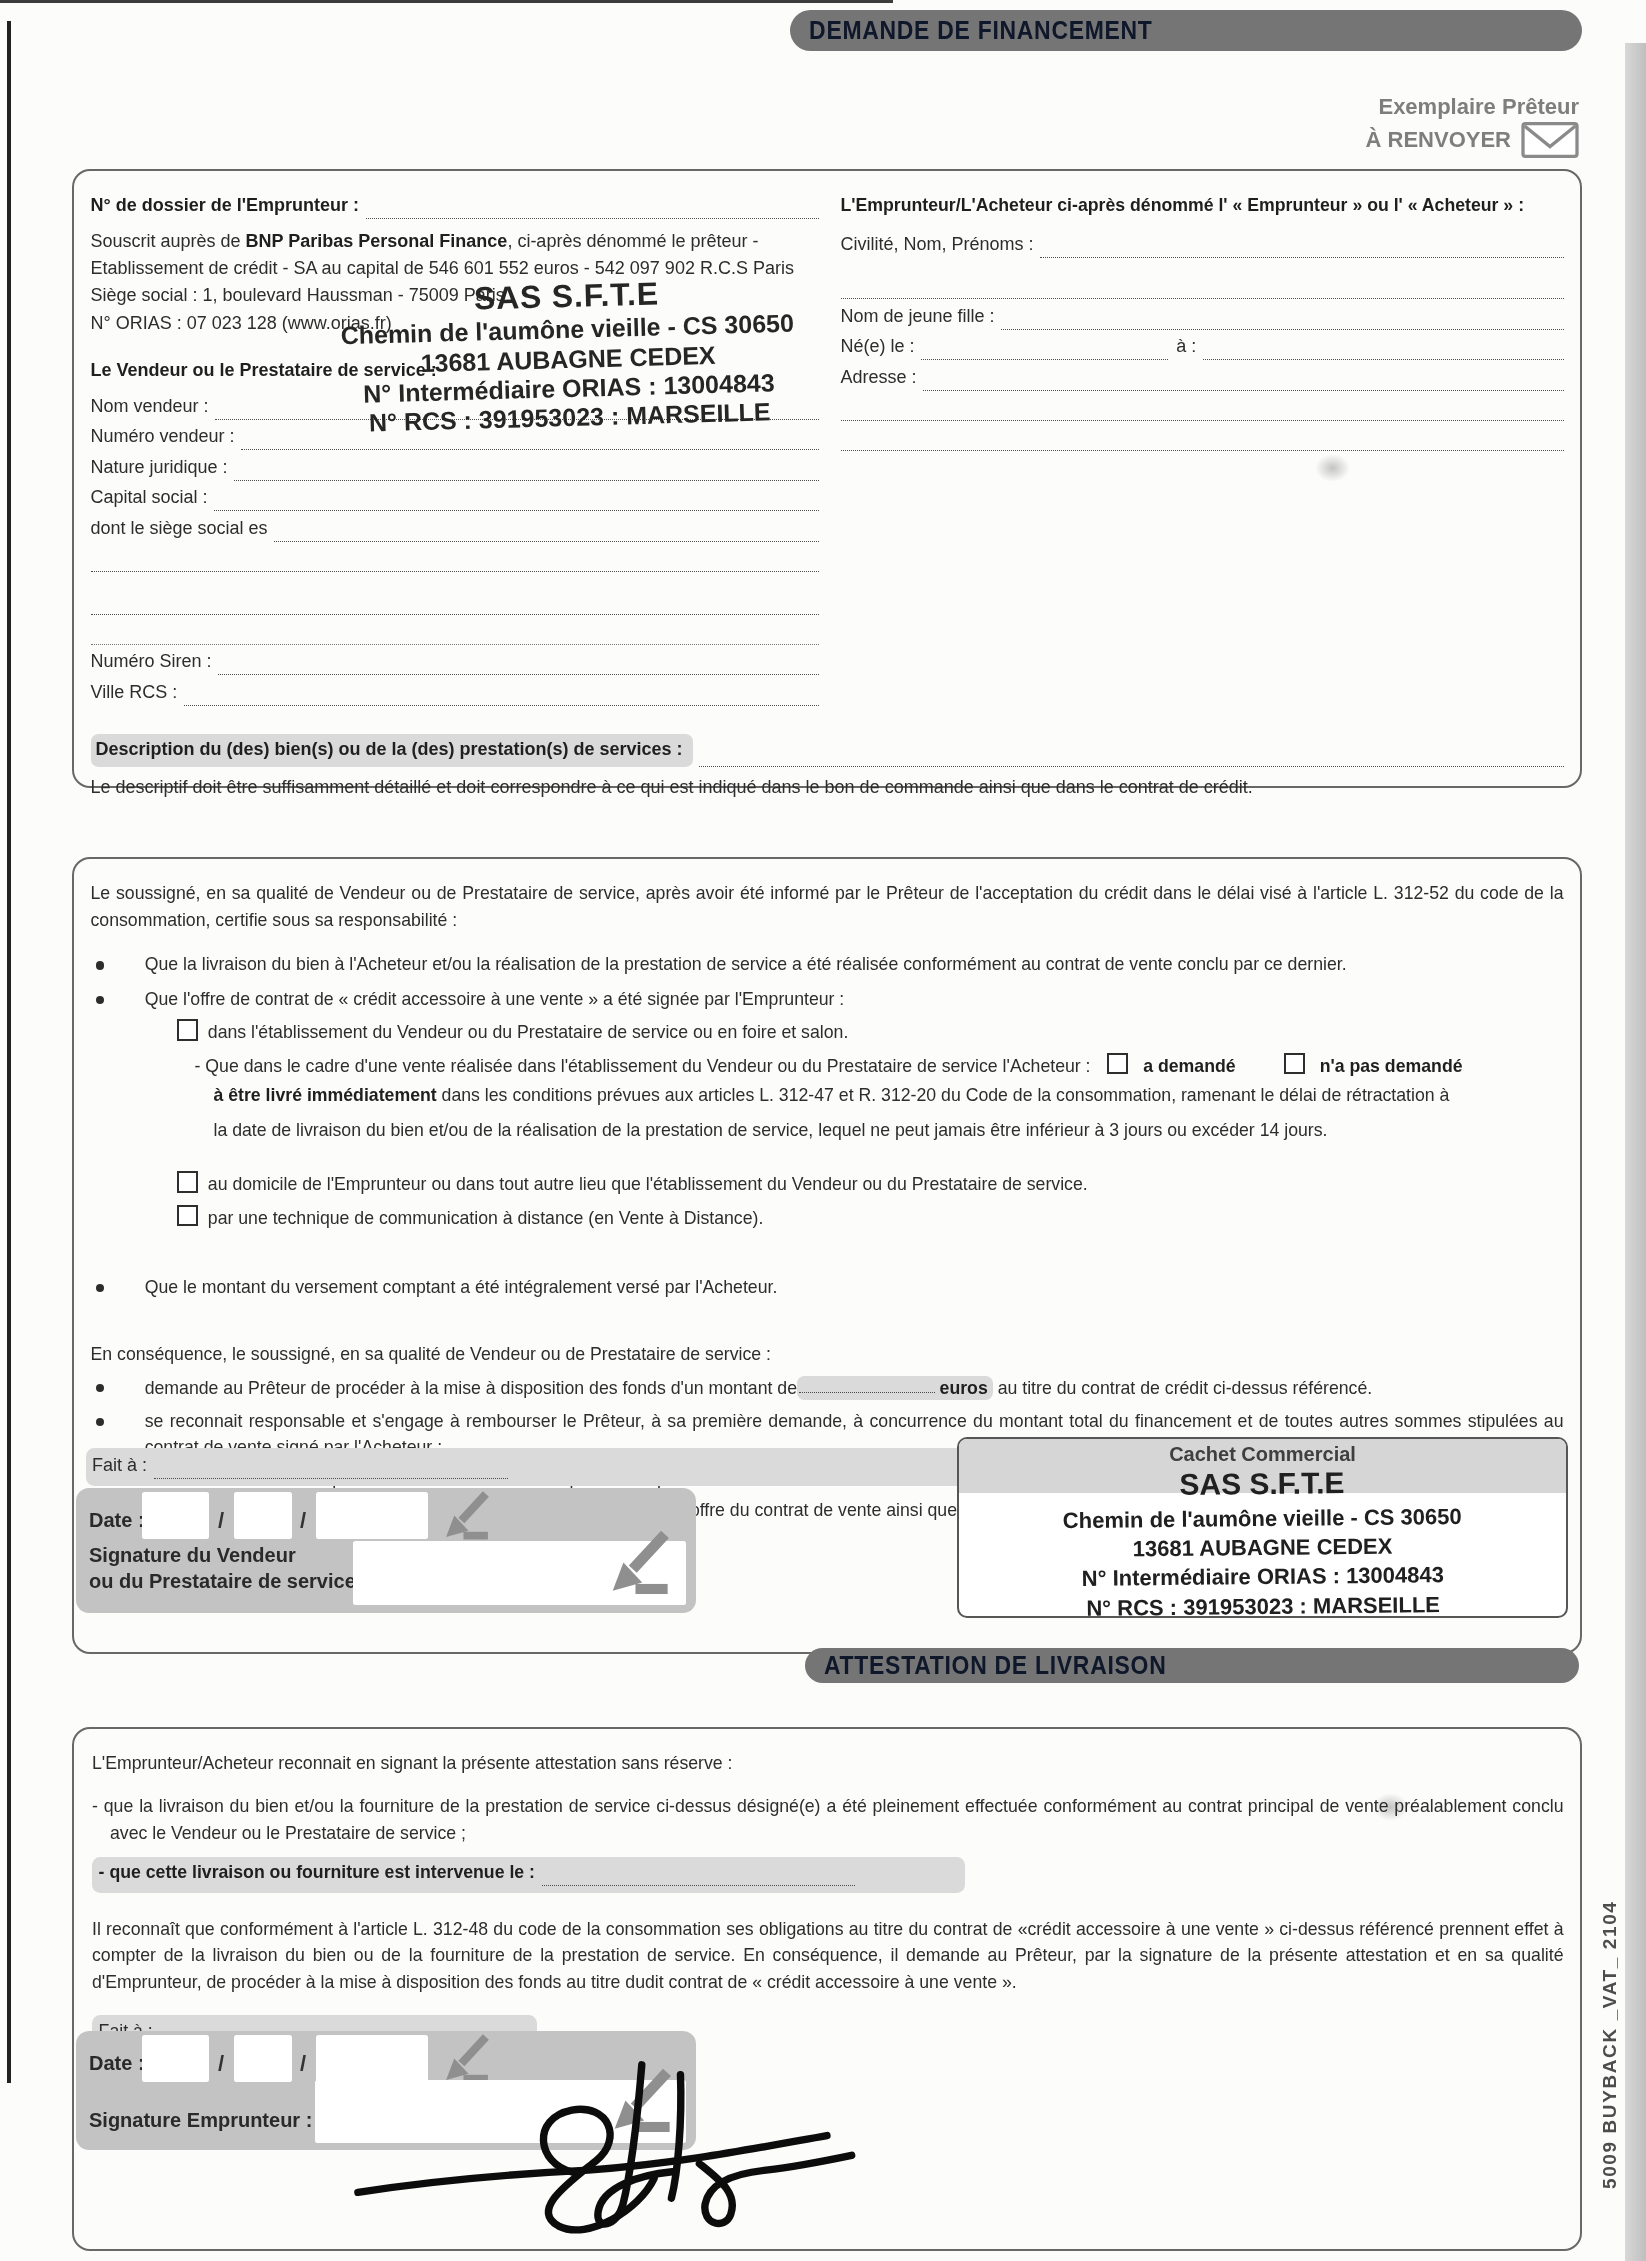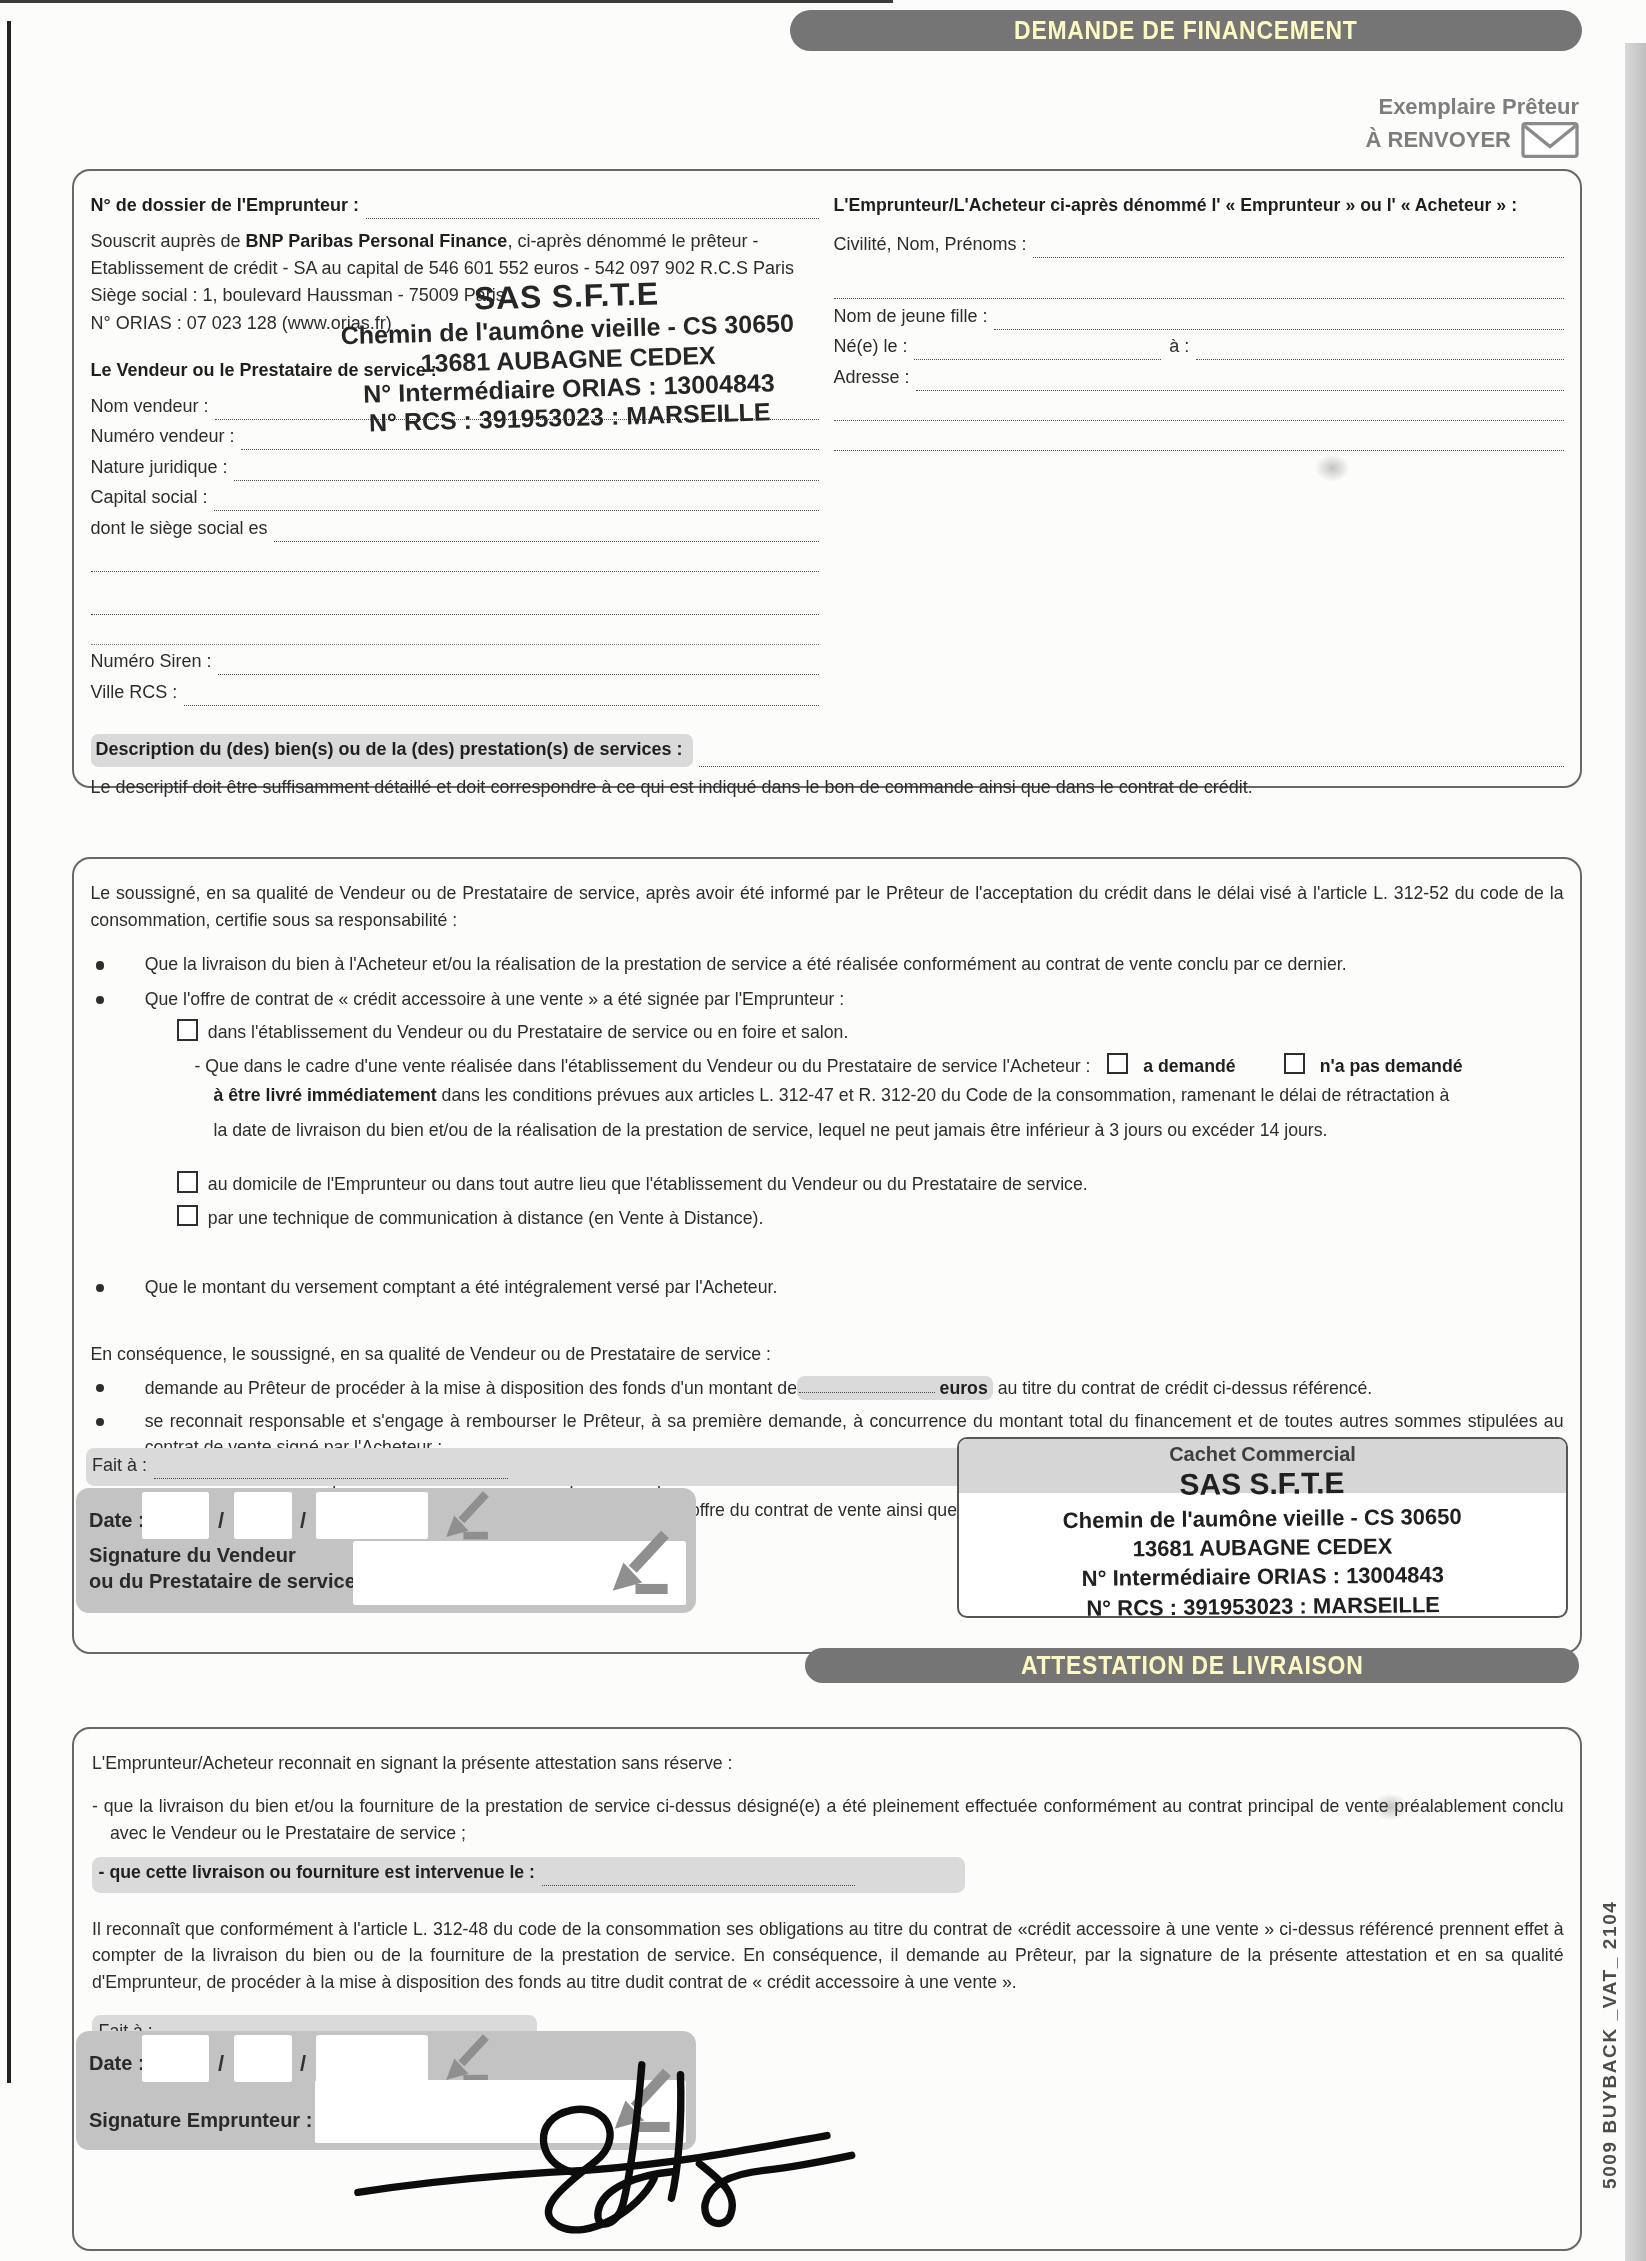--- a/index.html
+++ b/index.html
@@ -6,31 +6,31 @@
   .page{position:relative;width:1646px;height:2261px;background:#fcfcfb;
         font-family:"Liberation Sans",sans-serif;color:#2d2d2d;overflow:hidden;}
   
   .scan-top{position:absolute;left:0;top:0;width:893px;height:3.3px;background:#3c3c3c;}
   .scan-left{position:absolute;left:7.4px;top:21.4px;width:3.3px;height:2062px;background:#222;}
   .scan-right{position:absolute;right:0;top:43px;width:21.4px;height:2218px;
               background:linear-gradient(to right,#d8d8d8,#bfbfbf);}
   .smudge{position:absolute;width:35px;height:28px;border-radius:50%;
           background:radial-gradient(ellipse at center,rgba(90,90,90,.35),rgba(90,90,90,0) 70%);}
   
-  .banner{position:absolute;background:#757575;border-radius:22px;color:#fef9c3;
-          display:flex;align-items:center;justify-content:center;}
+  .banner{position:absolute;background:#757575;border-radius:22px;color:#0f172a;
+          display:flex;align-items:center;justify-content:flex-start;}
   .banner span{font-weight:bold;font-size:25.5px;letter-spacing:0.8px;transform:scaleX(.9);white-space:nowrap;}
   
   .corner{position:absolute;right:67px;top:92px;text-align:right;color:#7e7e7e;
           font-size:22px;font-weight:bold;line-height:1.35;}
   .corner .r2{display:flex;align-items:center;justify-content:flex-end;gap:10px;}
   
   .fbox{position:absolute;left:72px;width:1510px;border:2.5px solid #686868;border-radius:18px;
         background:transparent;box-sizing:border-box;padding:21.4px 16.5px;}
-  .cols{display:flex;gap:15px;}
+  .cols{display:flex;gap:22px;}
   .col-l{width:728px;flex:none;}
   .col-r{flex:1;min-width:0;}
   .b{font-weight:bold;color:#1f1f1f;}
   .t{font-size:18px;line-height:1.5;}
   .row{display:flex;align-items:flex-end;}
   .frow{display:flex;align-items:flex-end;height:30.5px;}
   .dots{flex:1;border-bottom:1.6px dotted #4c4c4c;height:1.05em;margin-left:6.6px;min-width:25px;}
   .dotfix{border-bottom:1.6px dotted #4c4c4c;height:1.05em;display:inline-block;}
   .dotline{border-bottom:1.6px dotted #4c4c4c;height:29px;}
   .hl{background:#dadada;border-radius:7.4px;}

